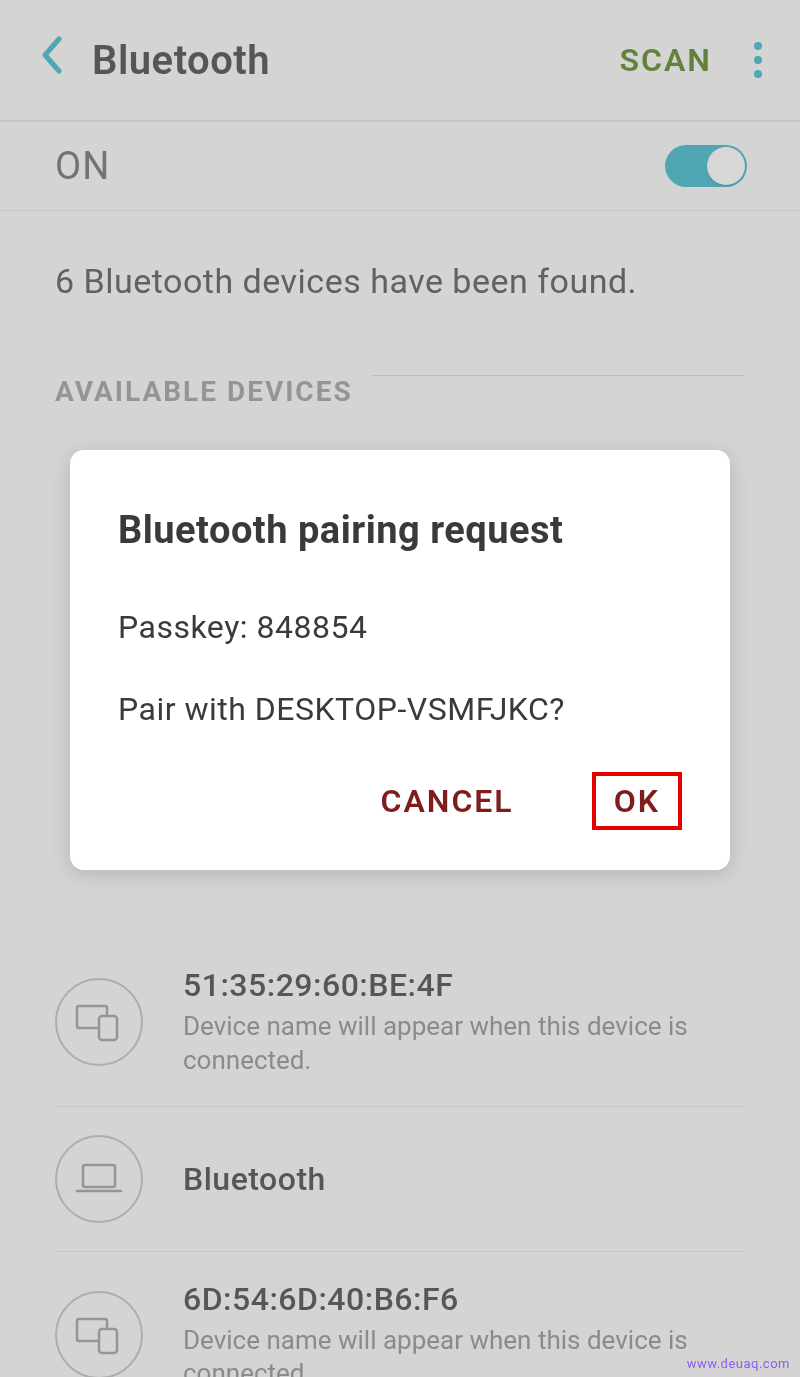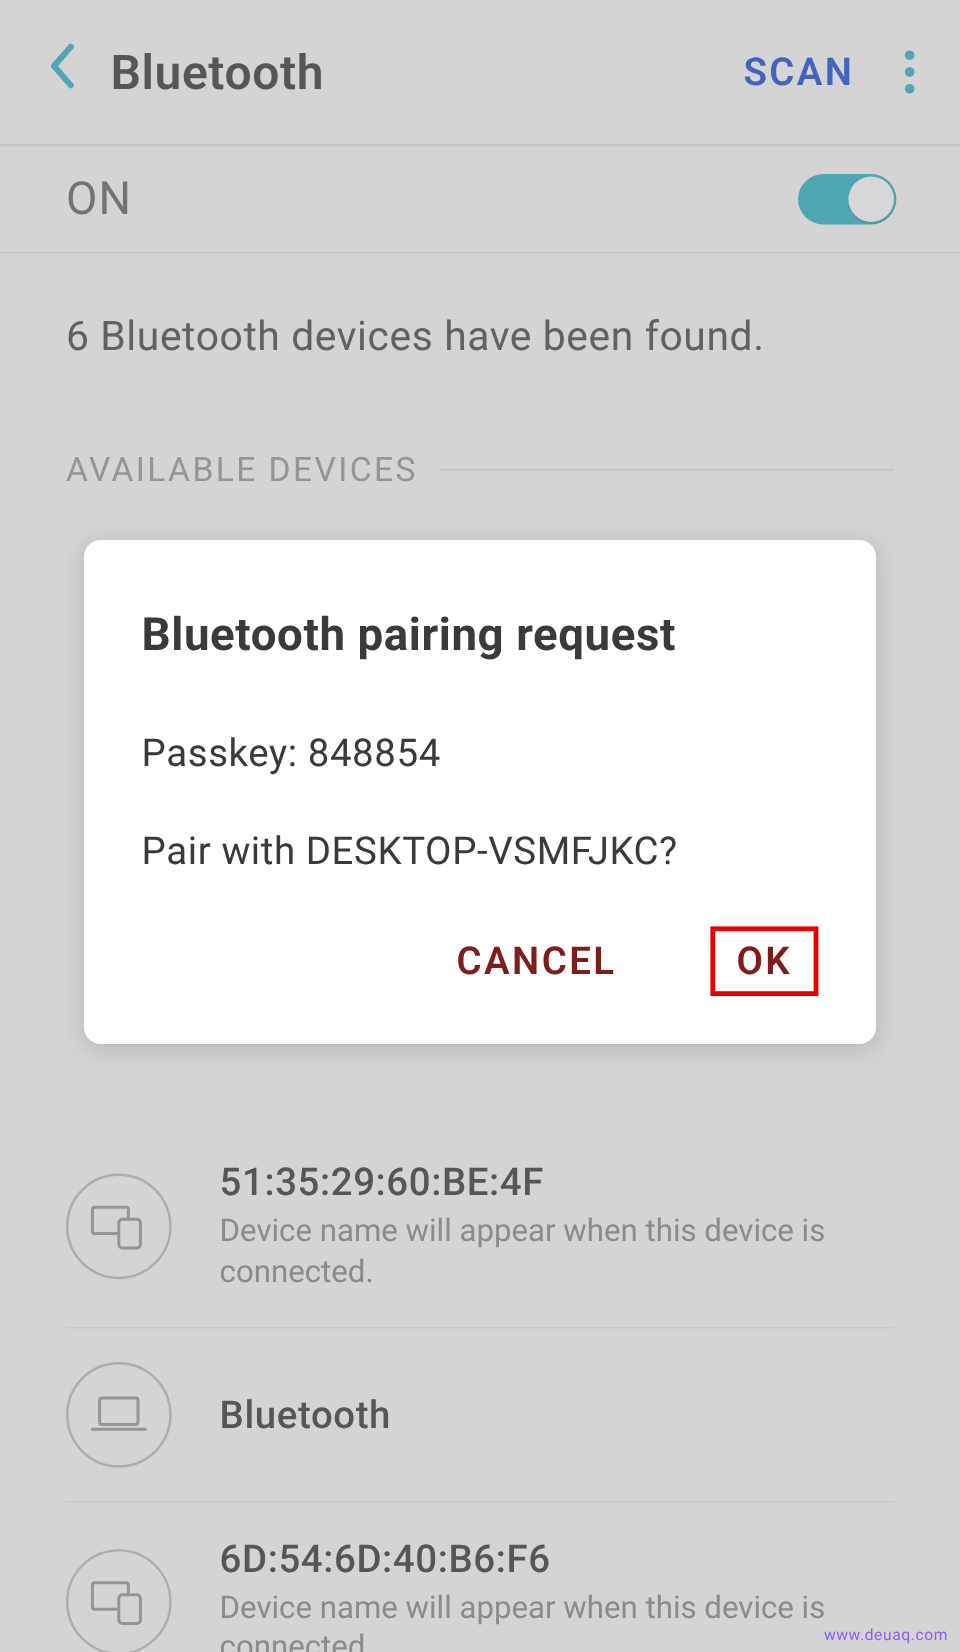--- a/index.html
+++ b/index.html
@@ -24,21 +24,21 @@
       margin-right: 30px;
     }
     .header-title {
       font-size: 40px;
       font-weight: 600;
       color: #3a3a3a;
       flex: 1;
       letter-spacing: 0.5px;
     }
     .scan-btn {
-      color: #1d4ed8;
+      color: #4d7c0f;
       font-size: 32px;
       font-weight: 600;
       letter-spacing: 2px;
       margin-right: 34px;
       margin-left: 17px;
     }
     .more-dots {
       display: flex;
       flex-direction: column;
       gap: 6px;
@@ -64,22 +64,22 @@
       width: 38px; height: 38px; border-radius: 50%;
       background: #fff; box-shadow: 0 1px 2px rgba(0,0,0,0.2);
     }
 
     .found-msg {
       padding: 50px 55px 30px 55px;
       font-size: 34px; color: #4a4a4a; letter-spacing: 0.5px;
     }
 
     .section-header {
-      display: flex; align-items: center;
-      padding: 44px 55px 0 55px; gap: 18px;
+      display: flex; 
+      padding: 44px 55px 0 55px; gap: 18px; font-weight: bold;
     }
     .section-header-text {
       font-size: 28px; color: #9a9a9a; letter-spacing: 2px;
     }
     .section-header-line { flex:1; height:1px; background:#d9d9d9; }
 
     .device-list { padding: 0 55px; margin-top: 40px; }
     .device-item {
       display: flex; align-items: center; gap: 40px;
       padding: 28px 0;

